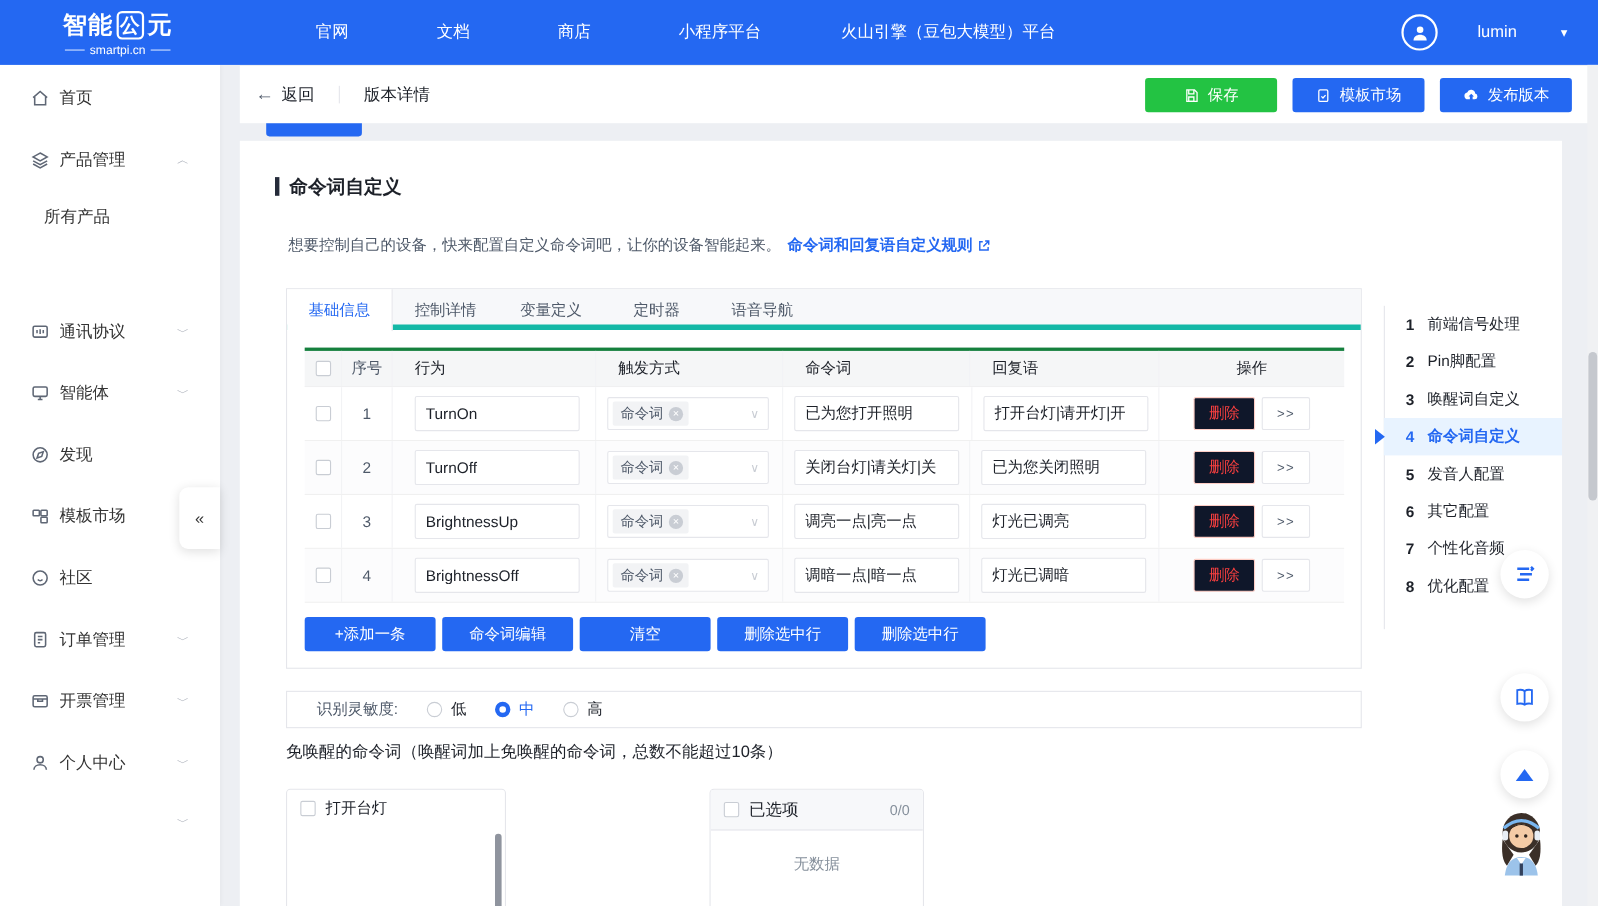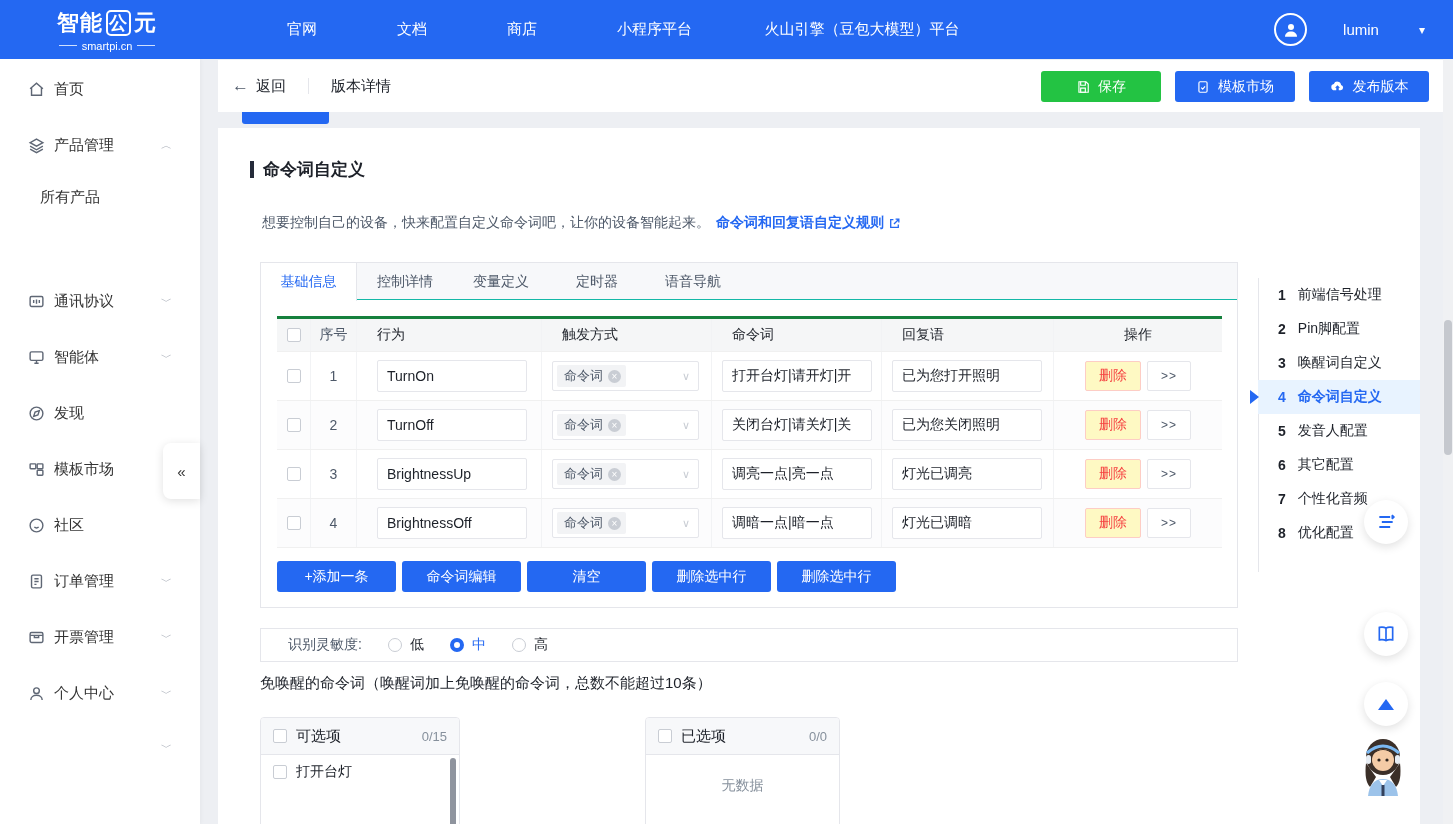--- a/index.html
+++ b/index.html
@@ -47,21 +47,21 @@
 
   
   .sheet { position:absolute; left:18px; top:69px; width:1202px; height:696px; background:#fff; }
   .sec-title { position:absolute; left:32px; top:30px; display:flex; align-items:center; gap:9px; font-size:17px; font-weight:bold; color:#1d2129; }
   .sec-bar { width:4px; height:17px; background:#252b3a; }
   .sec-desc { position:absolute; left:44px; top:86px; font-size:14px; color:#4e5969; display:flex; align-items:center; gap:6px; }
   .rule-link { color:#2468f2; font-weight:bold; cursor:pointer; display:flex; align-items:center; gap:4px; }
 
   
   .tabbox { position:absolute; left:42px; top:134px; width:978px; height:346px; border:1px solid #e5e6eb; background:#fff; }
-  .tabstrip { height:37px; background:#f7f8fa; border-bottom:1px solid #14b8a6; display:flex; }
+  .tabstrip { height:37px; background:#f7f8fa; border-bottom:5px solid #14b8a6; display:flex; }
   .tab { width:96px; text-align:center; line-height:37px; font-size:14px; color:#4e5969; cursor:pointer; }
   .tab.active { background:#fff; color:#2468f2; border-right:1px solid #e5e6eb; height:38px; }
 
   
   .cmd-table { position:absolute; left:16px; top:53px; width:945px; font-size:14px; }
   .trow { display:flex; align-items:center; border-bottom:1px solid #f0f0f0; }
   .trow.head { background:#f5f6f7; height:36px; color:#1d2129; border-top:3px solid #15803d; }
   .trow.body { height:49px; background:#fff; }
   .trow.body.alt { background:#fcfcfd; }
   .tc { height:100%; display:flex; align-items:center; border-right:1px solid #f2f3f5; }
@@ -73,21 +73,21 @@
   .tc-cmd { width:170px; padding-left:10px; }
   .tc-rep { width:172px; padding-left:10px; }
   .tc-op  { width:168px; justify-content:center; gap:6px; }
   .trow.head .tc-act { color:#1d2129; }
   .cb { width:14px; height:14px; border:1px solid #c9cdd4; border-radius:2px; background:#fff; cursor:pointer; }
   .tin { width:150px; height:32px; border:1px solid #e5e6eb; border-radius:2px; padding:0 9px; font-size:14px; color:#1d2129; font-family:inherit; background:#fff; }
   .tsel { width:147px; height:30px; border:1px solid #e5e6eb; border-radius:2px; background:#fff; display:flex; align-items:center; padding:0 8px 0 4px; cursor:pointer; }
   .tag { background:#f2f3f5; border-radius:2px; height:22px; display:flex; align-items:center; gap:5px; padding:0 5px 0 7px; font-size:13px; color:#4e5969; }
   .tag-x { width:13px; height:13px; border-radius:50%; background:#c9cdd4; color:#fff; font-size:10px; line-height:13px; text-align:center; cursor:pointer; }
   .sel-caret { margin-left:auto; color:#c9cdd4; font-size:11px; }
-  .del-btn { width:56px; height:30px; background:#fef9c3; border:1px solid #fdcdc5; border-radius:2px; color:#f53f3f; font-size:14px; display:flex; align-items:center; justify-content:center; cursor:pointer; }
+  .del-btn { width:56px; height:30px; background:#0f172a; border:1px solid #fdcdc5; border-radius:2px; color:#f53f3f; font-size:14px; display:flex; align-items:center; justify-content:center; cursor:pointer; }
   .exp-btn { width:44px; height:30px; background:#fff; border:1px solid #e5e6eb; border-radius:2px; color:#4e5969; font-size:12px; letter-spacing:1px; display:flex; align-items:center; justify-content:center; cursor:pointer; }
   .table-btns { position:absolute; left:16px; top:298px; display:flex; gap:6px; }
   .btn-blue-sm { width:119px; height:31px; background:#2468f2; color:#fff; font-size:14px; border:none; border-radius:3px; cursor:pointer; }
 
   
   .sense-box { position:absolute; left:42px; top:500px; width:978px; height:34px; border:1px solid #e5e6eb; display:flex; align-items:center; font-size:14px; color:#4e5969; }
   .sense-label { margin-left:27px; color:#4e5969; }
   .radio-opt { display:flex; align-items:center; gap:8px; margin-left:26px; cursor:pointer; color:#1d2129; }
   .radio { width:14px; height:14px; border:1px solid #c9cdd4; border-radius:50%; background:#fff; }
   .radio.sel { border:4px solid #2468f2; }
@@ -356,25 +356,25 @@
               </div>
             <div class="tc tc-trg">
               <div class="tsel">
                 <span class="tag">
                     <span>命令词</span>
                     <span class="tag-x">×</span>
                   </span>
                 <span class="sel-caret">∨</span>
               </div>
             </div>
+            <div class="tc tc-rep">
+                <input class="tin" value="已为您打开照明" style="">
+              </div>
             <div class="tc tc-cmd">
                 <input class="tin" value="打开台灯|请开灯|开" style="">
-              </div>
-            <div class="tc tc-rep">
-                <input class="tin" value="已为您打开照明" style="">
               </div>
             <div class="tc tc-op">
               <span class="del-btn">删除</span>
               <span class="exp-btn">&gt;&gt;</span>
             </div>
           </div>
 
           <div class="trow body alt">
             <div class="tc tc-cb">
                 <span class="cb"></span>
@@ -484,25 +484,20 @@
         </span>
         <span class="radio-opt">
           <span class="radio"></span>
           <span>高</span>
         </span>
       </div>
 
       <div class="wake-label">免唤醒的命令词（唤醒词加上免唤醒的命令词，总数不能超过10条）</div>
 
       <div class="tpanel src">
-        <div class="tp-head">
-          <span class="cb"></span>
-          <span class="tp-title">可选项</span>
-          <span class="tp-count">0/15</span>
-        </div>
         <div class="tp-item">
           <span class="cb"></span>
           <span>打开台灯</span>
         </div>
         <div class="tp-scroll"></div>
       </div>
 
       <div class="tpanel dst">
         <div class="tp-head">
           <span class="cb"></span>

